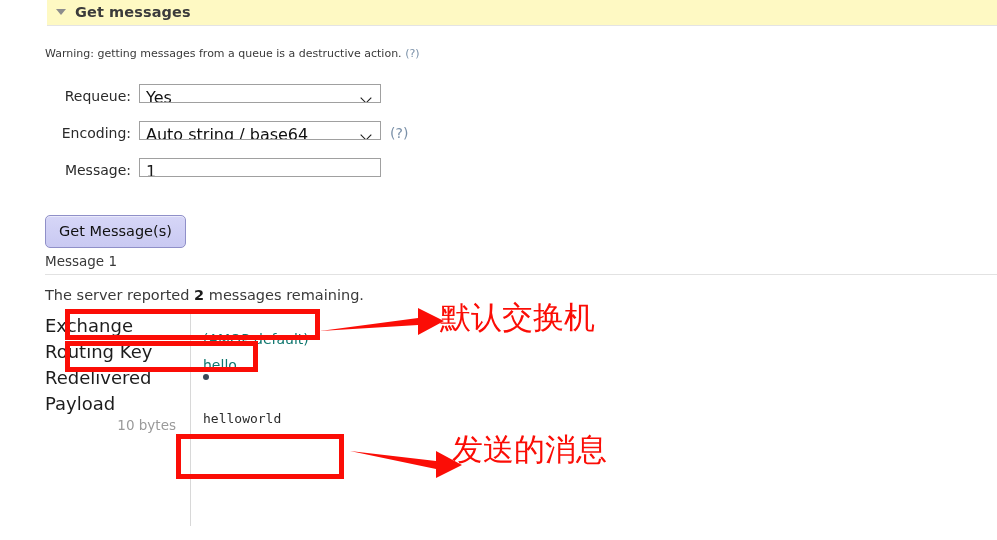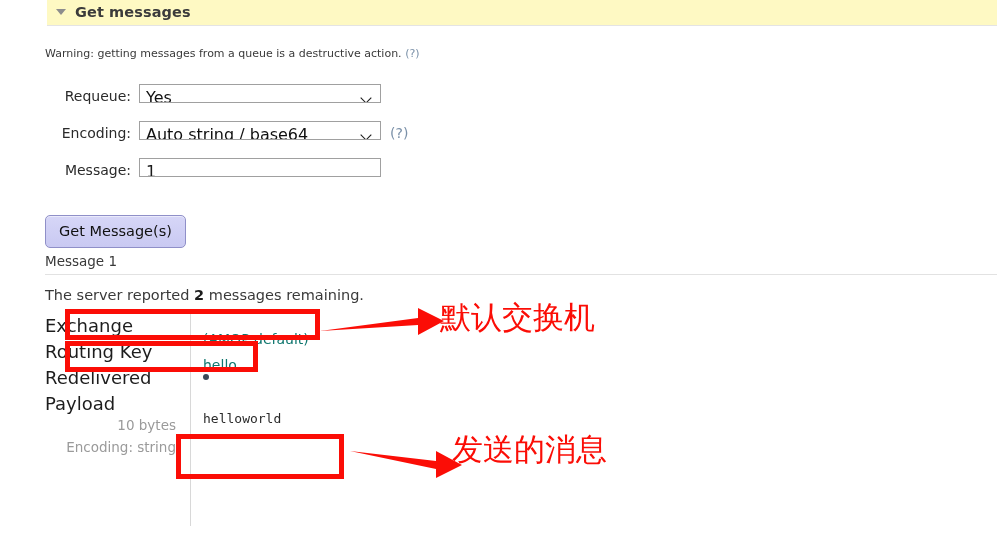--- a/index.html
+++ b/index.html
@@ -327,23 +327,20 @@
 
   <div class="prop-row" style="height:24px;">
     <span class="prop-key">Payload</span>
     <span class="prop-val mono" style="top:22px;">helloworld</span>
   </div>
 
   <div class="prop-row" style="height:22px;">
     <span class="prop-sub">10 bytes</span>
   </div>
 
-  <div class="prop-row" style="height:22px;">
-    <span class="prop-sub">Encoding: string</span>
-  </div>
 </div>
 
 <div class="anno-box" style="left:65px; top:309px; width:255px; height:31px;"></div>
 <div class="anno-box" style="left:65px; top:341px; width:193px; height:31px;"></div>
 <div class="anno-box" style="left:176px; top:434px; width:168px; height:45px;"></div>
 
 <svg class="anno-arrow" style="left:318px; top:305px;" width="130" height="45" viewBox="0 0 130 45">
   <path d="M2 26 L100 13 L100 3 L126 16 L100 30 L100 20 Z" fill="#fb0d06"></path>
 </svg>
 

